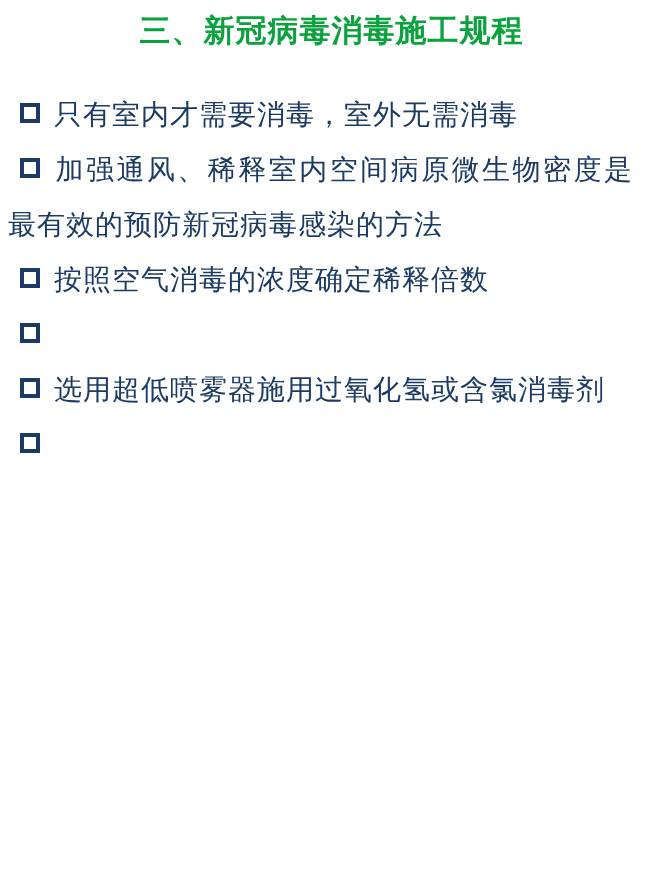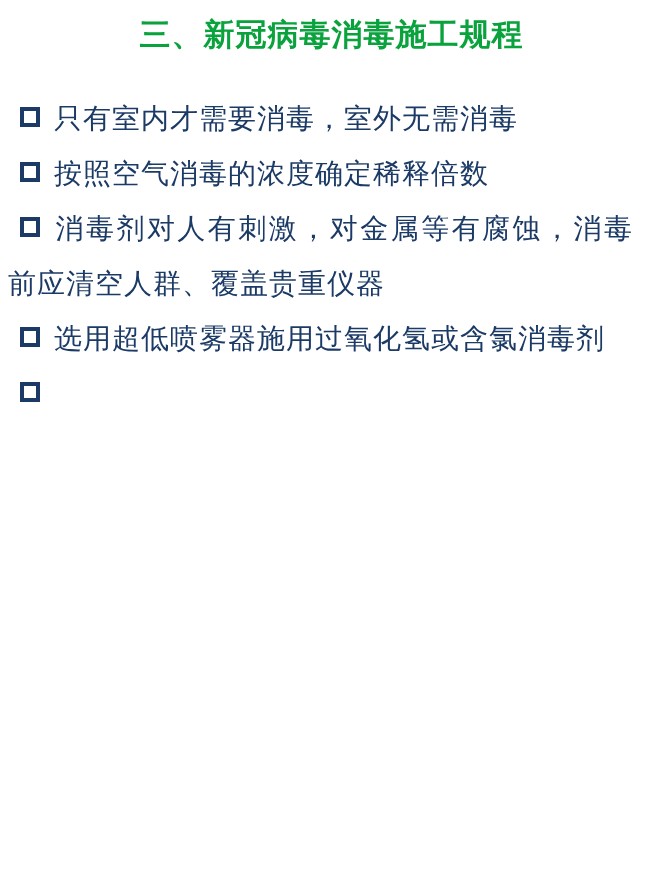--- a/index.html
+++ b/index.html
@@ -10,22 +10,22 @@
   .slide {
     position: relative;
     width: 663px;
     height: 875px;
     margin: 0 auto;
     background: var(--bg-color, #ffffff);
     overflow: hidden;
     font-family: "Liberation Serif", "DejaVu Serif", serif;
   }
   .slide-title {
-    margin: 16px;
-    padding-top: 0;
+    margin: 0;
+    padding-top: 12px;
     text-align: center;
     font-size: 31px;
     line-height: 38px;
     font-weight: bold;
     letter-spacing: 1px;
     color: var(--title-color, #09a23c);
   }
   .bullet-list {
     margin-top: 37px;
     padding-left: 8px;
@@ -57,27 +57,30 @@
 <body>
 
 <div class="slide">
   <h1 class="slide-title">三、新冠病毒消毒施工规程</h1>
 
   <div class="bullet-list" id="bullet-list">
   <p class="item">
     <span class="bullet"></span><span class="item-text">只有室内才需要消毒，室外无需消毒</span>
   </p>
 
+  <p class="item">
+    <span class="bullet"></span><span class="item-text">加强通风、稀释室内空间病原微生物密度是最有效的预防新冠病毒感染的方法</span>
+  </p>
 
   <p class="item">
     <span class="bullet"></span><span class="item-text">按照空气消毒的浓度确定稀释倍数</span>
   </p>
 
   <p class="item">
-    <span class="bullet"></span><span class="item-text">消毒剂对人有刺激，对金属等有腐蚀，消毒前应清空人群、覆盖贵重仪器</span>
+    <span class="bullet"></span>
   </p>
 
   <p class="item">
     <span class="bullet"></span><span class="item-text">选用超低喷雾器施用过氧化氢或含氯消毒剂</span>
   </p>
 
   <p class="item">
     <span class="bullet"></span>
   </p>
 

